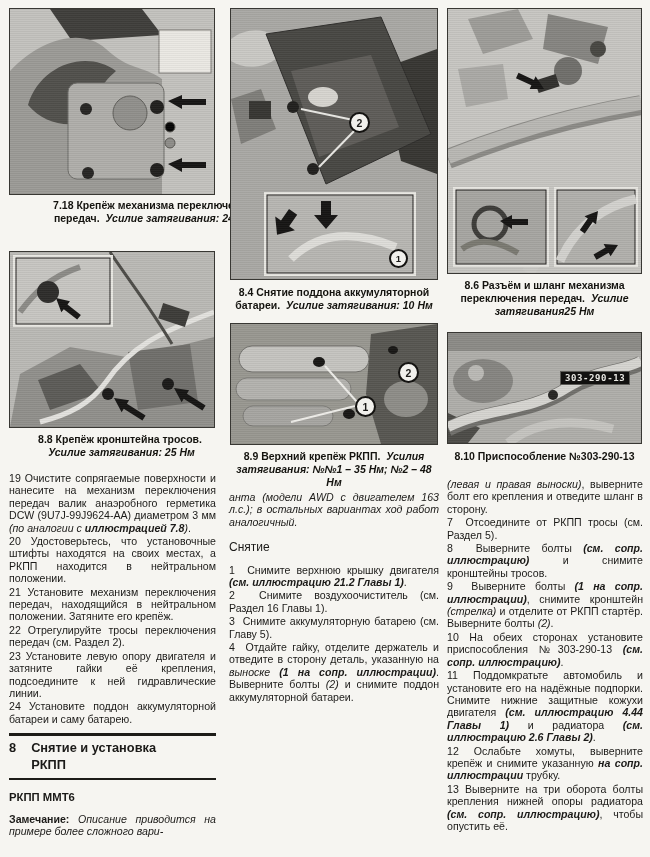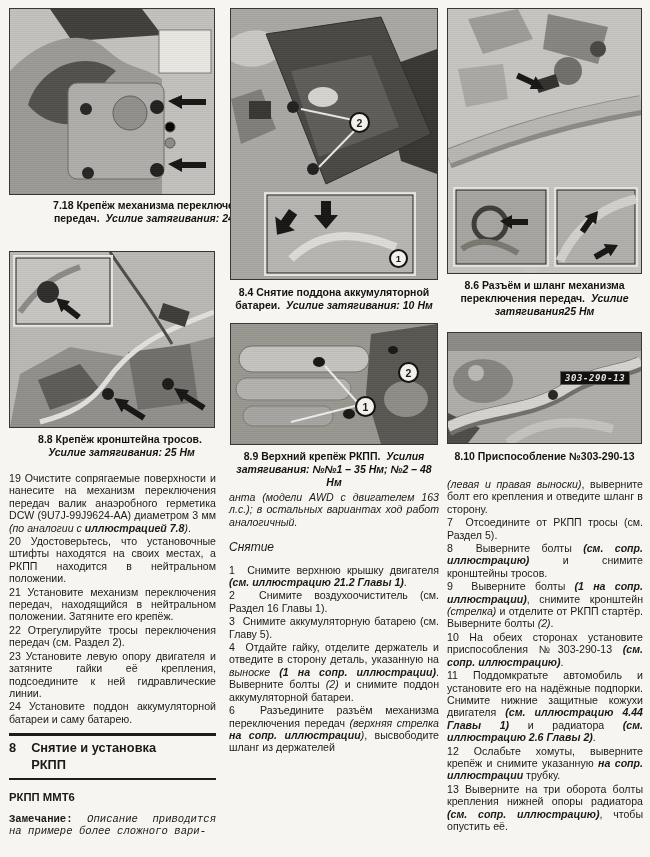--- a/index.html
+++ b/index.html
@@ -6,36 +6,36 @@
   .page{position:relative;width:650px;height:857px;background:#f6f5f1;overflow:hidden;
         font-family:"Liberation Sans",sans-serif;color:#1b1a18;}
   
   .photo{position:absolute;background:#c2c1bd;border:1px solid #383733;box-sizing:border-box;overflow:hidden;}
   .photo svg{display:block;position:absolute;left:0;top:0;}
   .photo::after{content:"";position:absolute;inset:0;pointer-events:none;
       background:repeating-linear-gradient(0deg,rgba(70,70,66,.06) 0 1px,rgba(255,255,255,.05) 1px 2px);}
   .callout{position:absolute;z-index:3;width:17px;height:17px;border:2px solid #141311;border-radius:50%;
       background:#f1f0ec;font-size:10.5px;font-weight:bold;display:flex;align-items:center;justify-content:center;}
   .tool-label{position:absolute;z-index:3;background:#121110;color:#e8e7e2;border:1px solid #5c5b57;
-      font-size:9px;font-weight:bold;letter-spacing:.6px;padding:1px 4px;font-family:"DejaVu Sans Mono",monospace;font-style:italic;}
+      font-size:9px;font-weight:bold;letter-spacing:.6px;padding:1px 4px;font-family:"DejaVu Sans Mono",monospace;}
   
   .caption{position:absolute;text-align:center;font-size:10.5px;line-height:13px;color:#14130f;}
   .cap-b{font-weight:bold;}
   .cap-i{font-style:italic;font-weight:bold;margin-left:3px;}
   
   .col{position:absolute;font-size:10.6px;line-height:12.4px;text-align:justify;}
   .col p{margin:0 0 1px 0;}
   .b{font-weight:bold;}
   .i{font-style:italic;}
   .sec-head{border-top:3px solid #1d1c18;border-bottom:2px solid #1d1c18;padding:4px 0 5px;margin-top:8px;
       display:flex;gap:15px;font-weight:bold;font-size:12.8px;line-height:1.3;text-align:left;}
   .sec-title{width:155px;}
   .sub-h{font-weight:bold;font-size:11.3px;margin-top:11px;text-align:left;}
-  .note-p{margin-top:9px !important;font-family:Liberation Mono, monospace;}
-  .step-h{font-style:italic;font-size:12px;margin:13px 0 10px 0 !important;text-align:left;}
+  .note-p{margin-top:9px !important;}
+  .step-h{font-size:12px;margin:13px 0 10px 0 !important;text-align:left;}
   .intro-p{margin-bottom:0 !important;}
 </style>
 </head>
 <body>
 
 <div class="page">
 
   <div class="photo" style="left:9px;top:8px;width:206px;height:187px;">
     <svg width="204" height="185" viewBox="0 0 204 185">
       <g>
@@ -210,21 +210,20 @@
     <p class="note-p"><span class="b">Замечание: </span><span class="i">Описание приводится на примере более сложного вари-</span></p>
   </div>
 
   <div class="col" style="left:229px;top:491px;width:210px;">
     <p class="intro-p"><span class="i">анта (модели AWD с двигателем 163 л.с.); в остальных вариантах ход работ аналогичный.</span></p>
     <p class="step-h">Снятие</p>
     <p><span>1&nbsp;&nbsp;Снимите верхнюю крышку двигателя </span><span class="b i">(см. иллюстрацию 21.2 Главы 1)</span><span>.</span></p>
     <p><span>2&nbsp;&nbsp;Снимите воздухоочиститель (см. Раздел 16 Главы 1).</span></p>
     <p><span>3&nbsp;&nbsp;Снимите аккумуляторную батарею (см. Главу 5).</span></p>
     <p><span>4&nbsp;&nbsp;Отдайте гайку, отделите держатель и отведите в сторону деталь, указанную на </span><span class="i">выноске </span><span class="b i">(1 на сопр. иллюстрации)</span><span>. Выверните болты </span><span class="i">(2)</span><span> и снимите поддон аккумуляторной батареи.</span></p>
-    <p><span>6&nbsp;&nbsp;Разъедините разъём механизма переключения передач </span><span class="i">(верхняя стрелка </span><span class="b i">на сопр. иллюстрации</span><span class="i">)</span><span>, высвободите шланг из держателей</span></p>
   </div>
 
   <div class="col" style="left:447px;top:478px;width:196px;">
     <p><span class="i">(левая и правая выноски)</span><span>, выверните болт его крепления и отведите шланг в сторону.</span></p>
     <p><span>7&nbsp;&nbsp;Отсоедините от РКПП тросы (см. Раздел 5).</span></p>
     <p><span>8&nbsp;&nbsp;Выверните болты </span><span class="b i">(см. сопр. иллюстрацию)</span><span> и снимите кронштейны тросов.</span></p>
     <p><span>9&nbsp;&nbsp;Выверните болты </span><span class="b i">(1 на сопр. иллюстрации)</span><span>, снимите кронштейн </span><span class="i">(стрелка)</span><span> и отделите от РКПП стартёр. Выверните болты </span><span class="i">(2)</span><span>.</span></p>
     <p><span>10 На обеих сторонах установите приспособления №303-290-13 </span><span class="b i">(см. сопр. иллюстрацию)</span><span>.</span></p>
     <p><span>11 Поддомкратьте автомобиль и установите его на надёжные подпорки. Снимите нижние защитные кожухи двигателя </span><span class="b i">(см. иллюстрацию 4.44 Главы 1)</span><span> и радиатора </span><span class="b i">(см. иллюстрацию 2.6 Главы 2)</span><span>.</span></p>
     <p><span>12 Ослабьте хомуты, выверните крепёж и снимите указанную </span><span class="b i">на сопр. иллюстрации</span><span> трубку.</span></p>

